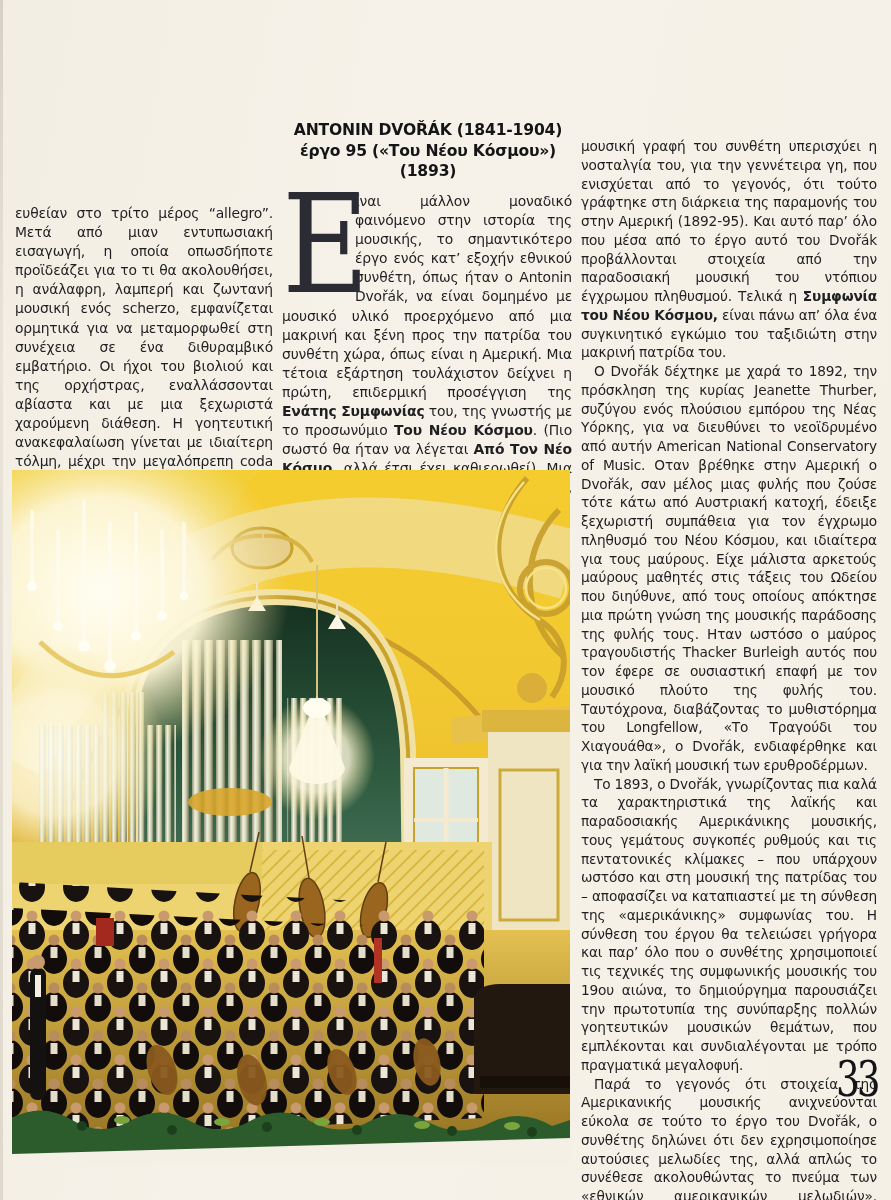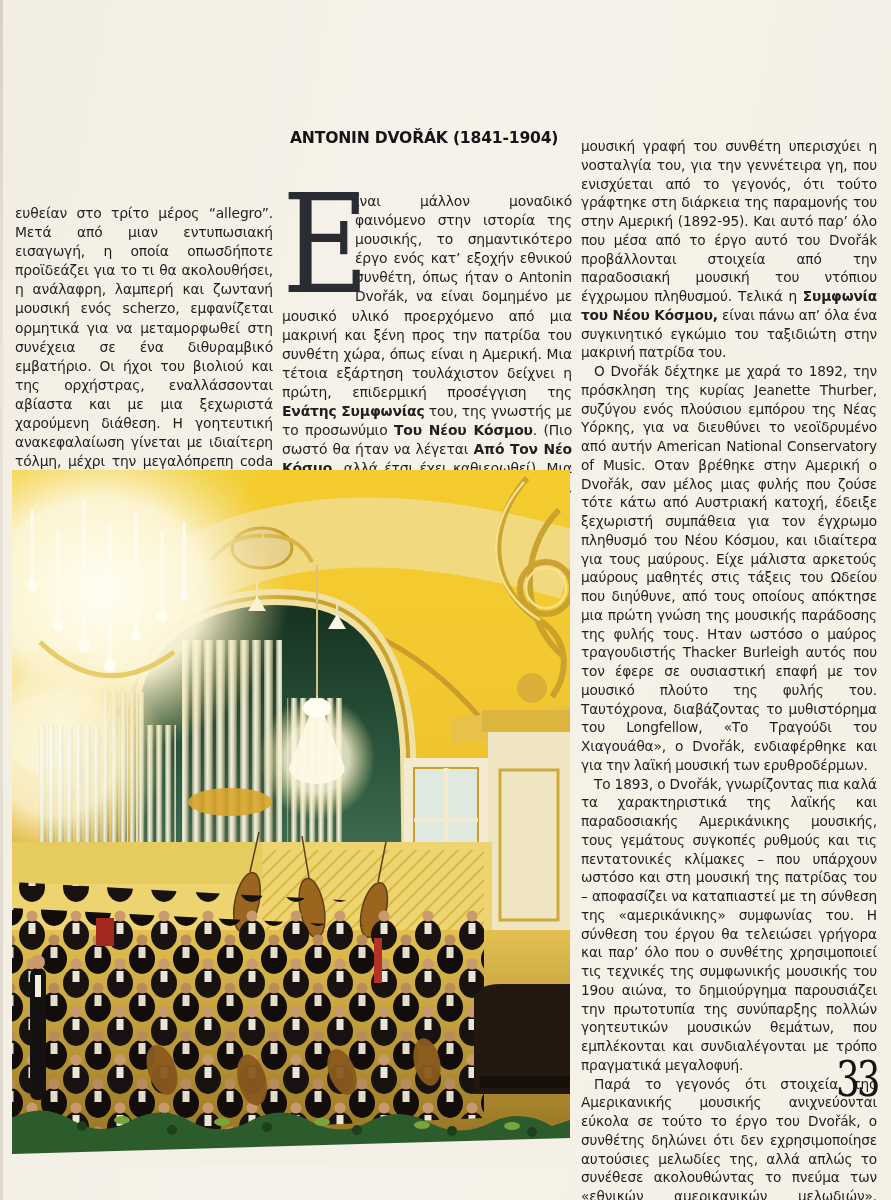--- a/index.html
+++ b/index.html
@@ -6,21 +6,21 @@
   body{
     width:891px;height:1200px;position:relative;overflow:hidden;
     background:linear-gradient(100deg,#f2eee3 0%,#f6f2e9 40%,#f4f0e6 100%);
     font-family:"DejaVu Sans","Liberation Sans",sans-serif;
     color:#1d1d1f;
   }
   .scan-edge{position:absolute;left:0;top:0;width:3px;height:100%;
     background:linear-gradient(180deg,#d6d1c4,#e9e4d7 30%,#ded9cc);}
   .heading{position:absolute;left:282px;top:120px;width:292px;
     font-weight:700;font-size:15.6px;line-height:20.6px;letter-spacing:-0.2px;color:#151517;}
-  .heading div{margin:8px;}
+  .heading div{margin:0;text-align:center;}
   .col{position:absolute;text-align:justify;font-size:13.9px;line-height:19.1px;
     letter-spacing:-0.15px;word-spacing:-0.5px;color:#1f1f22;}
   .col p{margin:0;padding:0;}
   .col p.ind{text-indent:13px;}
   .b{font-weight:700;}
   #col-left{left:15px;top:204px;width:258px;}
   #col-mid{left:282px;top:192px;width:290px;}
   #col-right{left:581px;top:137px;width:296px;font-size:13.7px;line-height:18.75px;}
   .dropcap{
     float:left;width:64px;height:100px;overflow:visible;
@@ -38,20 +38,21 @@
     transform:scaleX(.78);transform-origin:left top;letter-spacing:-4px;
   }
 </style>
 </head>
 <body>
 
 <div class="scan-edge"></div>
 
 <div class="heading">
   <div>ANTONIN DVOŘÁK (1841-1904)</div>
+  <div>έργο 95 («Του Νέου Κόσμου») (1893)</div>
 </div>
 
 <div class="col" id="col-left">
   <p>ευθείαν στο τρίτο μέρος “allegro”. Μετά από μιαν εντυπωσιακή εισαγωγή, η οποία οπωσδήποτε προϊδεάζει για το τι θα ακολουθήσει, η ανάλαφρη, λαμπερή και ζωντανή μουσική ενός scherzo, εμφανίζεται ορμητικά για να μεταμορφωθεί στη συνέχεια σε ένα διθυραμβικό εμβατήριο. Οι ήχοι του βιολιού και της ορχήστρας, εναλλάσσονται αβίαστα και με μια ξεχωριστά χαρούμενη διάθεση. Η γοητευτική ανακεφαλαίωση γίνεται με ιδιαίτερη τόλμη, μέχρι την μεγαλόπρεπη coda του finale, που δίνει θριαμβευτικό χαρακτήρα σε αυτό το αριστούργημα του Γερμανικού ρομαντισμού.</p>
 </div>
 
 <div class="col" id="col-mid">
   <p><span class="dropcap">Ε</span><span><span>ίναι μάλλον μοναδικό φαινόμενο στην ιστορία της μουσικής, το σημαντικότερο έργο ενός κατ’ εξοχήν εθνικού συνθέτη, όπως ήταν ο Antonin Dvořák, να είναι δομημένο με μουσικό υλικό προερχόμενο από μια μακρινή και ξένη προς την πατρίδα του συνθέτη χώρα, όπως είναι η Αμερική. Μια τέτοια εξάρτηση τουλάχιστον δείχνει η πρώτη, επιδερμική προσέγγιση της </span><span class="b">Ενάτης Συμφωνίας</span><span> του, της γνωστής με το προσωνύμιο </span><span class="b">Του Νέου Κόσμου</span><span>. (Πιο σωστό θα ήταν να λέγεται </span><span class="b">Από Τον Νέο Κόσμο,</span><span> αλλά έτσι έχει καθιερωθεί). Μια προσεκτικότερη όμως εξέταση του έργου, αποδεικνύει ότι στη</span></span></p>
 </div>
 

